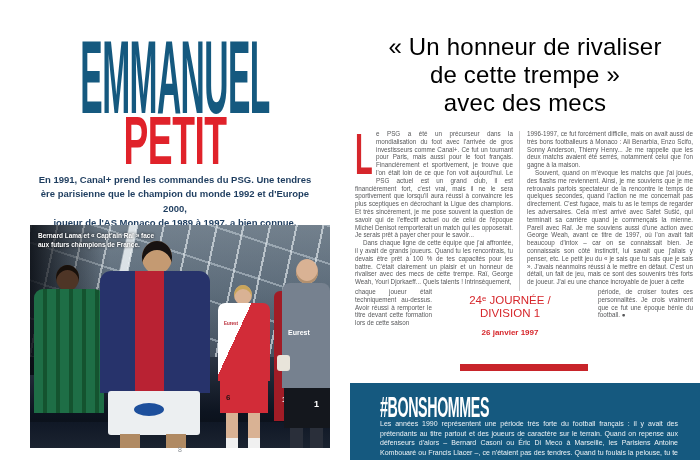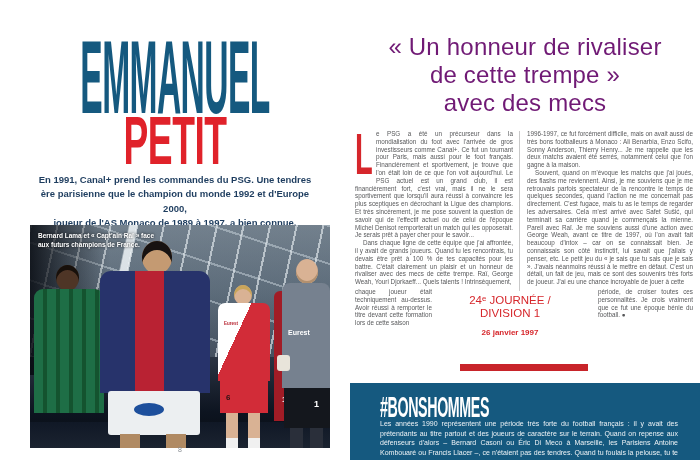--- a/index.html
+++ b/index.html
@@ -69,21 +69,21 @@
   .p-gk{left:252px;top:34px;width:48px;height:189px;}
   .p-gk .head{left:14px;top:0;width:22px;height:25px;background:#d9b294;box-shadow:inset 0 -3px 0 #b2906f;}
   .p-gk .torso{left:0;top:24px;width:48px;height:105px;background:#76818f;border-radius:8px 8px 0 0;}
   .p-gk .glove{position:absolute;left:-5px;top:96px;width:13px;height:16px;background:#e8e4da;border-radius:3px;}
   .p-gk .shorts{position:absolute;left:2px;top:129px;width:46px;height:40px;background:#14171d;}
   .p-gk .leg1{position:absolute;left:8px;top:169px;width:13px;height:20px;background:#2a2f3a;}
   .p-gk .leg2{position:absolute;left:28px;top:169px;width:13px;height:20px;background:#2a2f3a;}
 
   
   .quote{position:absolute;left:5px;top:33px;width:340px;text-align:center;
-         font-size:24px;line-height:28px;color:#701a75;letter-spacing:0.2px;}
+         font-size:24px;line-height:28px;color:#000000;letter-spacing:0.2px;}
   .bodytext{font-size:6.3px;line-height:7.8px;text-align:justify;color:#57585a;}
   .bodytext p{margin:0;}
   .bodytext p.indent{text-indent:8px;}
   .col-main{position:absolute;top:130px;max-height:159px;overflow:hidden;}
   .col1{left:5px;width:158px;}
   .col2{left:177px;width:166px;}
   .col1-narrow{position:absolute;left:5px;top:288px;width:77px;}
   .col2-narrow{position:absolute;left:248px;top:288px;width:95px;}
   .dropcap{float:left;display:block;width:17px;height:46px;margin:2px 4px 0 0;
            font-size:58px;line-height:44px;font-weight:bold;color:#D6262B;

